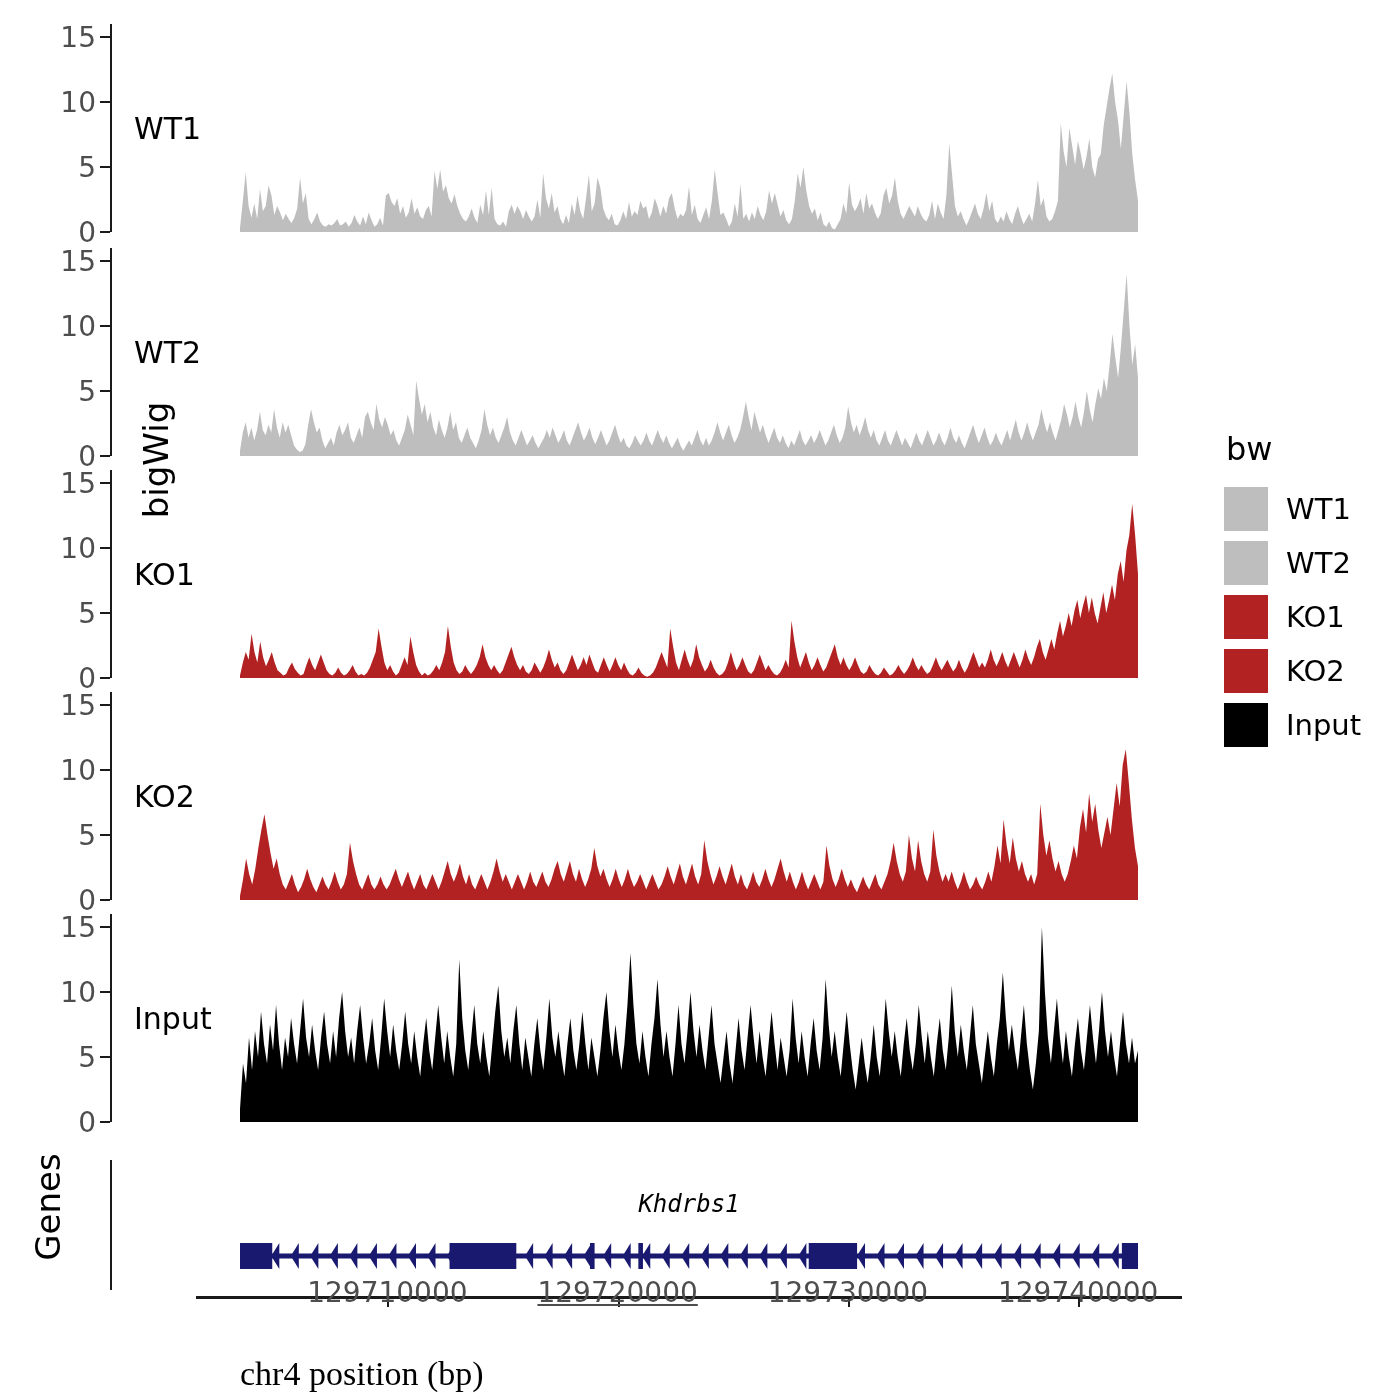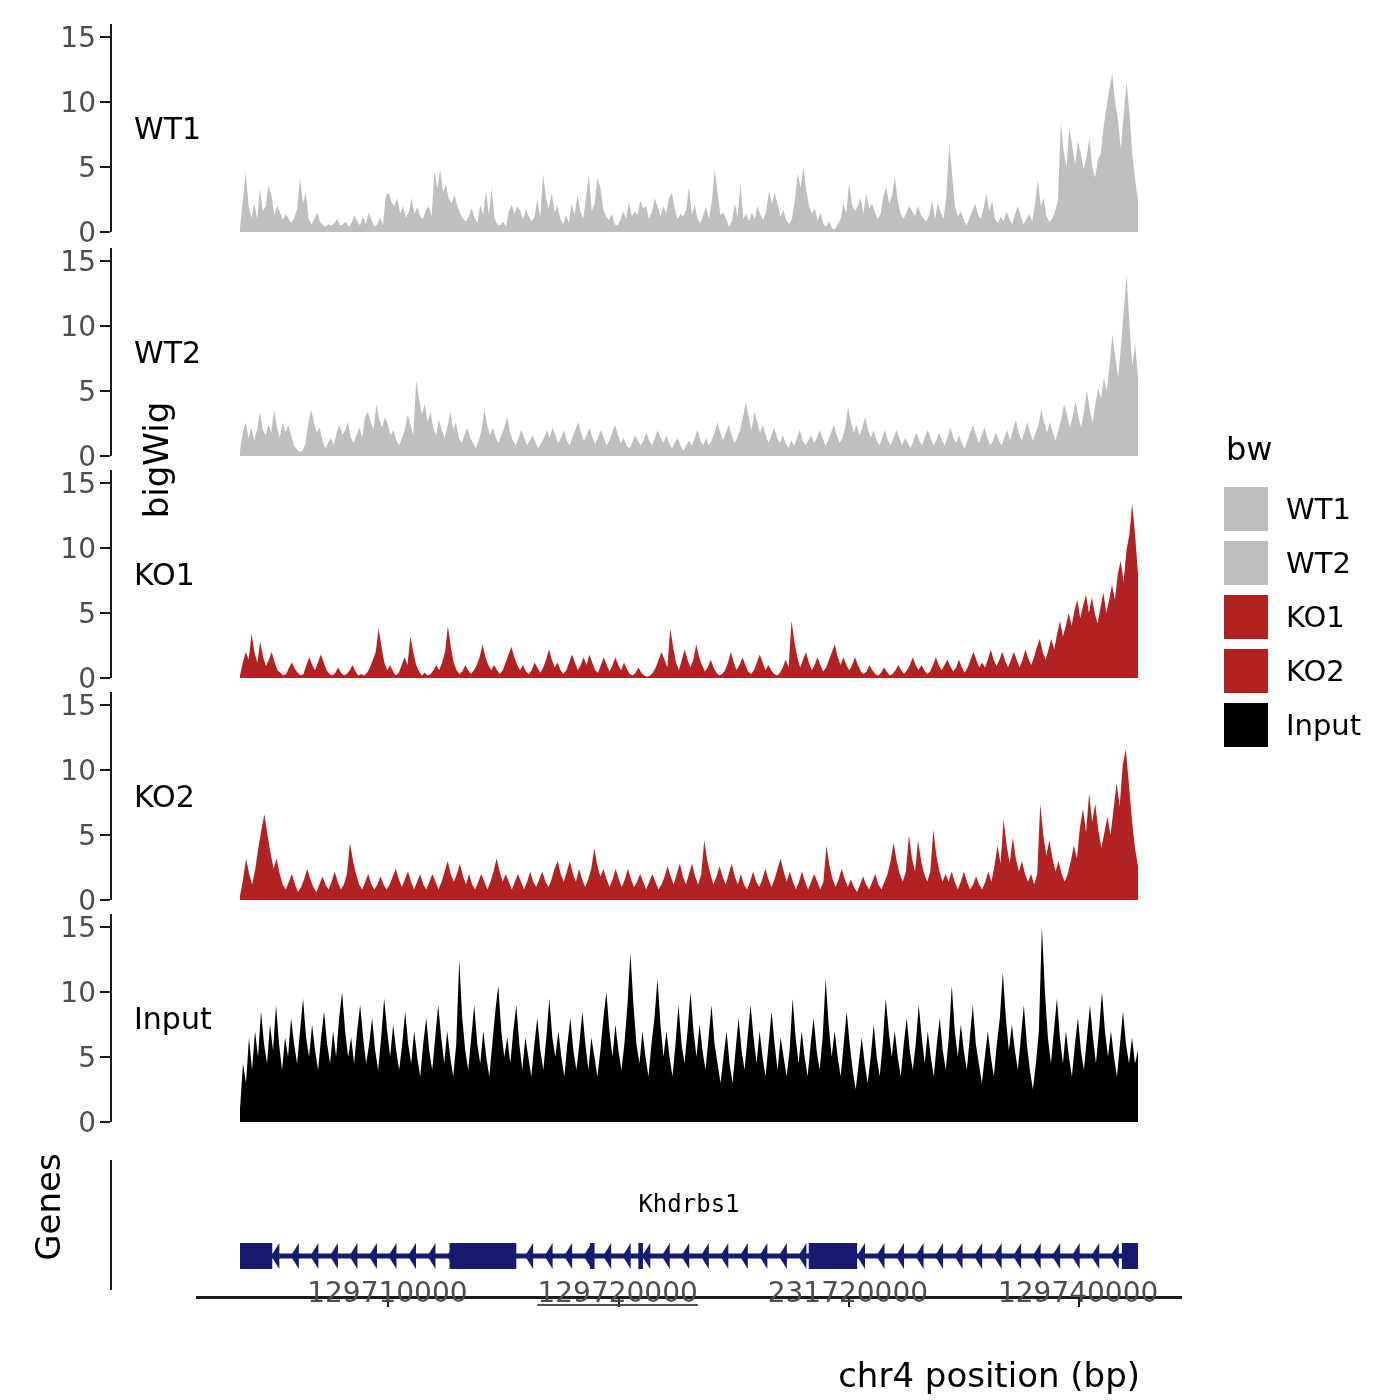--- a/index.html
+++ b/index.html
@@ -101,20 +101,21 @@
     top: 1160px;
     width: 1072px;
     height: 130px;
   }
   #gene-plot {
     position: absolute;
     left: 130px;
     top: 0;
     width: 898px;
     height: 130px;
+    font-style: italic;
   }
   #gene-plot svg { display: block; width: 100%; height: 100%; }
 
   
   #xaxis-line {
     left: 196px;
     top: 1296px;
     width: 986px;
     height: 3px;
     background: #1a1a1a;
@@ -131,23 +132,24 @@
     top: 1276px;
     font-size: 28px;
     color: #4d4d4d;
     transform: translateX(-50%);
     white-space: nowrap;
   }
   #xlab {
     left: 240px;
     top: 1355px;
     width: 900px;
-    text-align: right;
+    text-align: left;
     font-size: 34px;
     color: #000;
+    font-family: Liberation Serif, serif;
   }
 
   
   #legend { left: 1224px; top: 430px; width: 170px; }
   #legend-title { font-size: 32px; color: #000; margin-bottom: 14px; padding-left: 2px; }
   .legend-row { display: flex; align-items: center; height: 54px; }
   .legend-key {
     width: 44px; height: 44px;
     margin-right: 18px;
     flex: 0 0 auto;
@@ -312,21 +314,21 @@
       </div>
   </div>
 
   <div class="abs" id="xaxis-line"></div>
   <div id="xticks-host">
       <div class="xtick" style="left: 387.364px;"></div>
       <div class="xticklab" style="left: 387.364px;">129710000</div>
       <div class="xtick" style="left: 617.621px;"></div>
       <div class="xticklab" style="left: 617.621px; text-decoration: underline;">129720000</div>
       <div class="xtick" style="left: 847.877px;"></div>
-      <div class="xticklab" style="left: 847.877px;">231720000</div>
+      <div class="xticklab" style="left: 847.877px;">129730000</div>
       <div class="xtick" style="left: 1078.13px;"></div>
       <div class="xticklab" style="left: 1078.13px;">129740000</div>
     </div>
   <div class="abs" id="xlab">chr4 position (bp)</div>
 
   <div class="abs" id="legend">
     <div id="legend-title">bw</div>
     <div id="legend-items">
         <div class="legend-row">
           <div class="legend-key" style="background: rgb(190, 190, 190);"></div>

